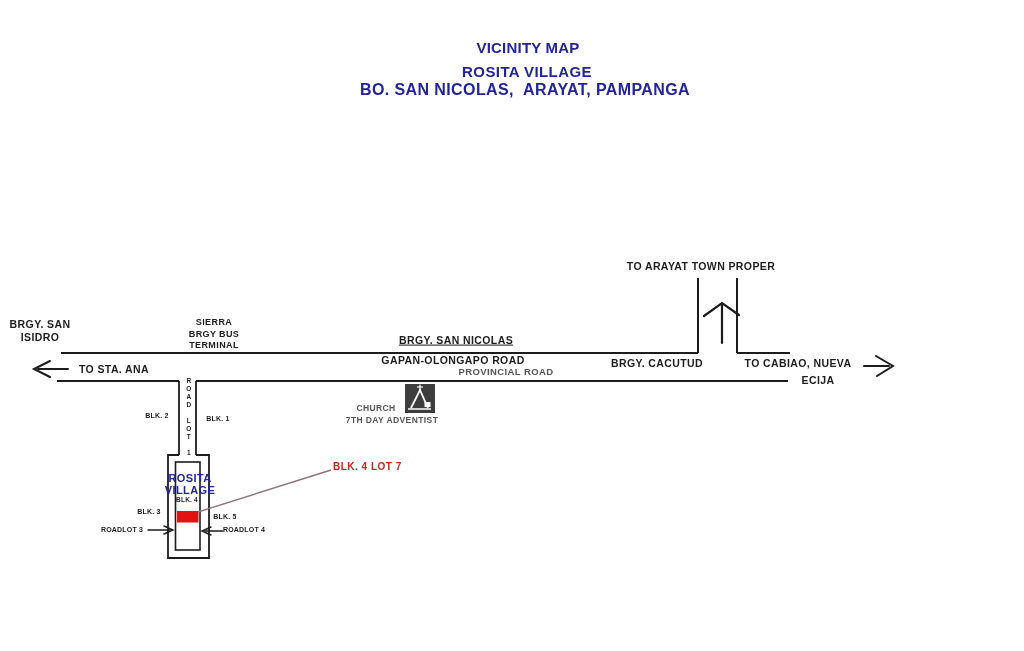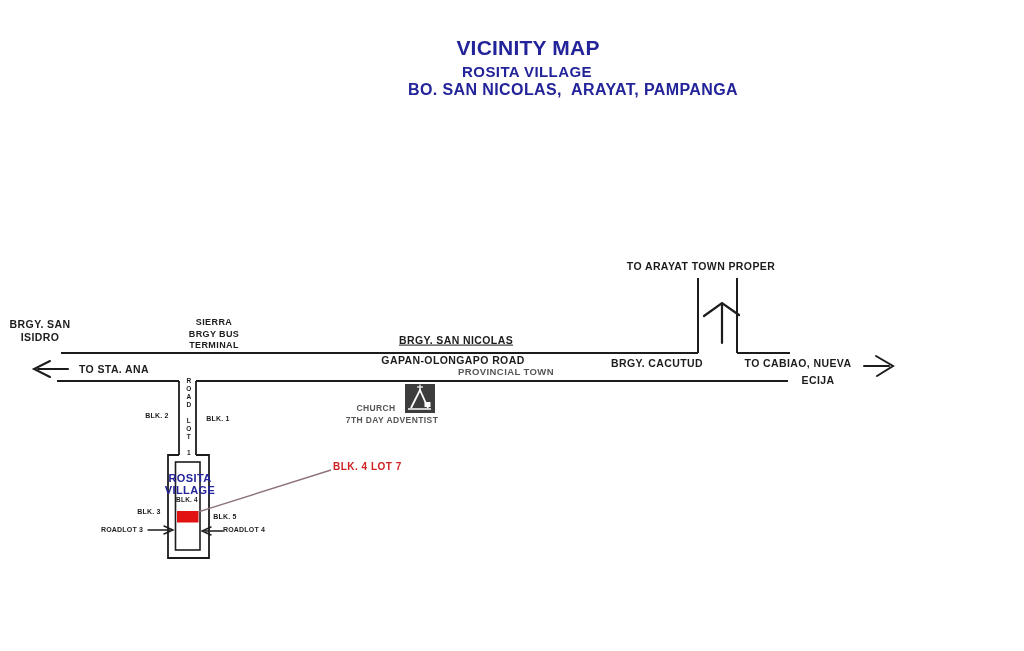--- a/index.html
+++ b/index.html
@@ -8,21 +8,21 @@
     font-family:"Liberation Sans", sans-serif; overflow:hidden;
   }
   .lbl {
     position:absolute; transform:translate(-50%,-50%);
     white-space:pre-wrap; text-align:center; color:#1c1c1c;
     font-weight:bold; line-height:1.22; letter-spacing:.4px;
   }
   .navy  { color:#23239a; }
   .red   { color:#cf1f1f; }
   .gray  { color:#555555; font-weight:600; }
-  .title1{ font-size:21px; font-weight:800; letter-spacing:.2px; }
+  .title1{ font-size:15px; font-weight:800; letter-spacing:.2px; }
   .title2{ font-size:15px; }
   .title3{ font-size:16px; }
   .map10 { font-size:10.5px; }
   .map9  { font-size:9px; line-height:1.28; }
   .tiny  { font-size:7px; letter-spacing:.2px; }
   .tiny65{ font-size:6.5px; letter-spacing:.2px; }
   .vname { font-size:11px; line-height:1.1; }
   .hl    { font-size:10px; letter-spacing:.5px; transform:translate(0,-50%); text-align:right; }
   .vert  {
     writing-mode:vertical-lr; text-orientation:upright;
@@ -91,39 +91,39 @@
       <polyline points="411,408 420,390 428,408" stroke="#ffffff" stroke-width="1.8" fill="none"></polyline>
       <line x1="408" y1="409" x2="431" y2="409" stroke="#ffffff" stroke-width="1.5"></line>
       <line x1="420" y1="384.5" x2="420" y2="390" stroke="#ffffff" stroke-width="1.2"></line>
       <line x1="417" y1="387" x2="423" y2="387" stroke="#ffffff" stroke-width="1.2"></line>
       <rect x="424.5" y="402" width="6" height="5" fill="#ffffff"></rect>
     </g>
   </svg>
 
   <div class="lbl navy title1" style="left:528px; top:48px;">VICINITY MAP</div>
   <div class="lbl navy title2" style="left:527px; top:72px;">ROSITA VILLAGE</div>
-  <div class="lbl navy title3" style="left:525px; top:90px;margin-left:48px;">BO. SAN NICOLAS,  ARAYAT, PAMPANGA</div>
+  <div class="lbl navy title3" style="left:525px; top:90px;">BO. SAN NICOLAS,  ARAYAT, PAMPANGA</div>
 
   <div class="lbl map10" style="left:701px; top:266px;">TO ARAYAT TOWN PROPER</div>
   <div class="lbl map10" style="left:114px; top:369px;">TO STA. ANA</div>
   <div class="lbl map10" style="left:798px; top:363px;text-align:right;">TO CABIAO, NUEVA</div>
   <div class="lbl map10" style="left:818px; top:380px;">ECIJA</div>
 
   <div class="lbl map10" style="left:40px; top:331px;">BRGY. SAN
 ISIDRO</div>
   <div class="lbl map9" style="left:214px; top:334px;">SIERRA
 BRGY BUS
 TERMINAL</div>
   <div class="lbl map10" style="left:456px; top:340px;text-decoration:underline;">BRGY. SAN NICOLAS</div>
   <div class="lbl map10" style="left:657px; top:363px;">BRGY. CACUTUD</div>
   <div class="lbl gray" style="left:376px; top:408px; font-size:8.5px;">CHURCH</div>
   <div class="lbl gray" style="left:392px; top:420px; font-size:8.5px;">7TH DAY ADVENTIST</div>
 
   <div class="lbl map10" style="left:453px; top:360px;">GAPAN-OLONGAPO ROAD</div>
-  <div class="lbl gray" style="left:506px; top:372px; font-size:9.5px;">PROVINCIAL TOWN</div>
+  <div class="lbl gray" style="left:506px; top:372px; font-size:9.5px;">PROVINCIAL ROAD</div>
   <div class="lbl vert tiny65" style="left:188px; top:377px;">ROAD LOT 1</div>
 
   <div class="lbl tiny" style="left:157px; top:416px;">BLK. 2</div>
   <div class="lbl tiny" style="left:218px; top:419px;">BLK. 1</div>
   <div class="lbl navy vname" style="left:190px; top:484px;">ROSITA
 VILLAGE</div>
   <div class="lbl tiny65" style="left:187px; top:500px;">BLK. 4</div>
   <div class="lbl tiny" style="left:149px; top:512px;">BLK. 3</div>
   <div class="lbl tiny" style="left:225px; top:517px;">BLK. 5</div>
   <div class="lbl tiny" style="left:122px; top:530px;">ROADLOT 3</div>

